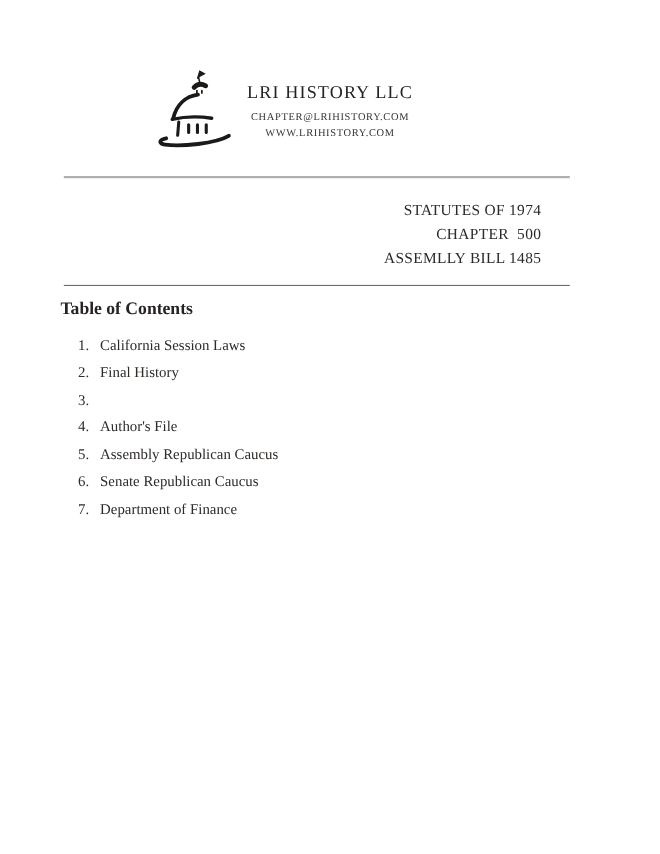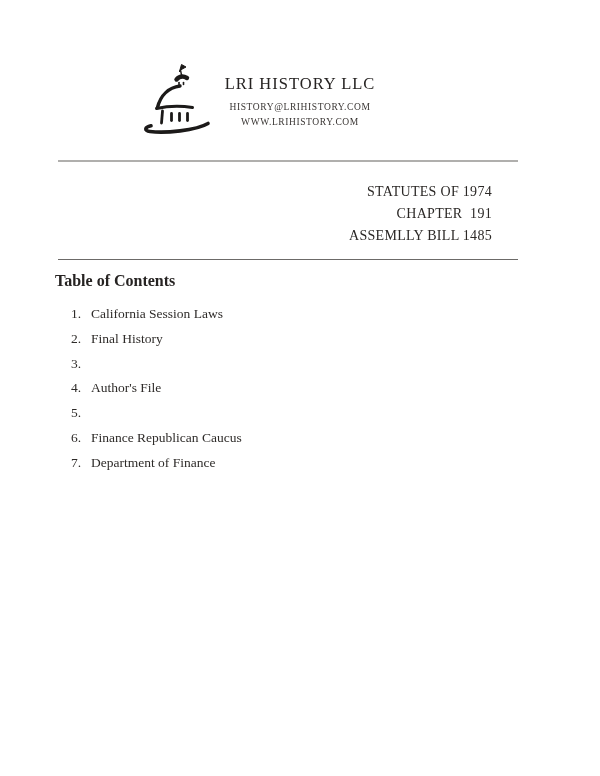--- a/index.html
+++ b/index.html
@@ -138,29 +138,29 @@
       <path d="M32.5,52.5 L32.5,59.5" stroke-width="2.8"></path>
       <path d="M40.5,52.5 L40.5,59.5" stroke-width="2.8"></path>
       <path d="M48.5,52.5 L48.5,59.5" stroke-width="2.8"></path>
 
       <path d="M69,62.5 C57,69.5 26,72.5 11,70.5 C4.5,69.5 6,66 12,64.8" stroke-width="3.6"></path>
     </svg>
   </div>
 
   <div class="header-text">
     <div class="company-name">LRI HISTORY LLC</div>
-    <div class="contact-line">HISTORY@LRIHISTORY.COM</div>
+    <div class="contact-line">CHAPTER@LRIHISTORY.COM</div>
     <div class="contact-line">WWW.LRIHISTORY.COM</div>
   </div>
 
   <div class="rule-1"></div>
 
   <div class="bill-info">
     <div class="bill-line">STATUTES OF 1974</div>
-    <div class="bill-line">CHAPTER  191</div>
+    <div class="bill-line">CHAPTER  500</div>
     <div class="bill-line">ASSEMLLY BILL 1485</div>
   </div>
 
   <div class="rule-2"></div>
 
   <div class="toc-title">Table of Contents</div>
 
   <div class="toc-list">
     <div class="toc-item">
       <span class="toc-num">1.</span>
@@ -172,24 +172,25 @@
     </div>
     <div class="toc-item">
       <span class="toc-num">3.</span>
     </div>
     <div class="toc-item">
       <span class="toc-num">4.</span>
       <span class="toc-label">Author's File</span>
     </div>
     <div class="toc-item">
       <span class="toc-num">5.</span>
+      <span class="toc-label">Assembly Republican Caucus</span>
     </div>
     <div class="toc-item">
       <span class="toc-num">6.</span>
-      <span class="toc-label">Finance Republican Caucus</span>
+      <span class="toc-label">Senate Republican Caucus</span>
     </div>
     <div class="toc-item">
       <span class="toc-num">7.</span>
       <span class="toc-label">Department of Finance</span>
     </div>
   </div>
 
 </div>
 
 </body></html>

